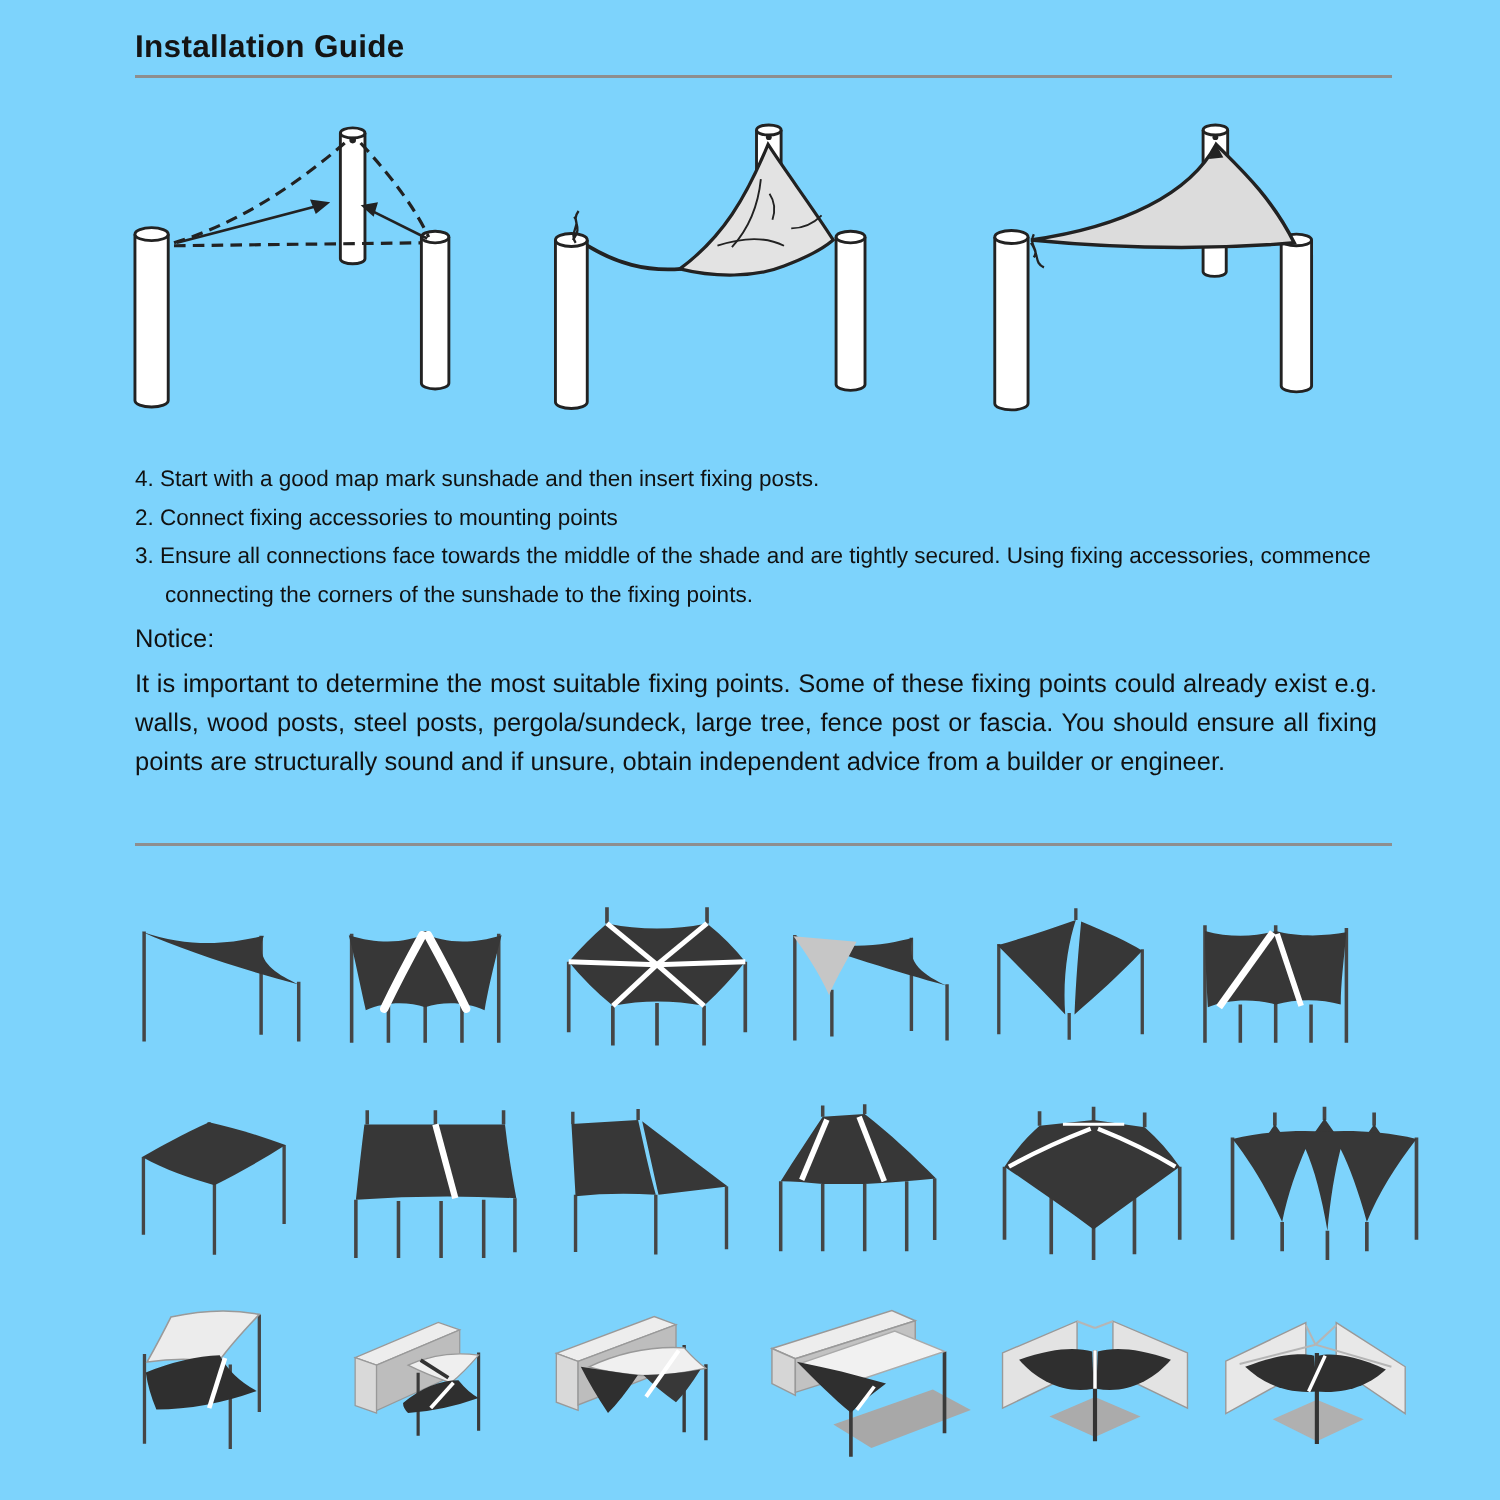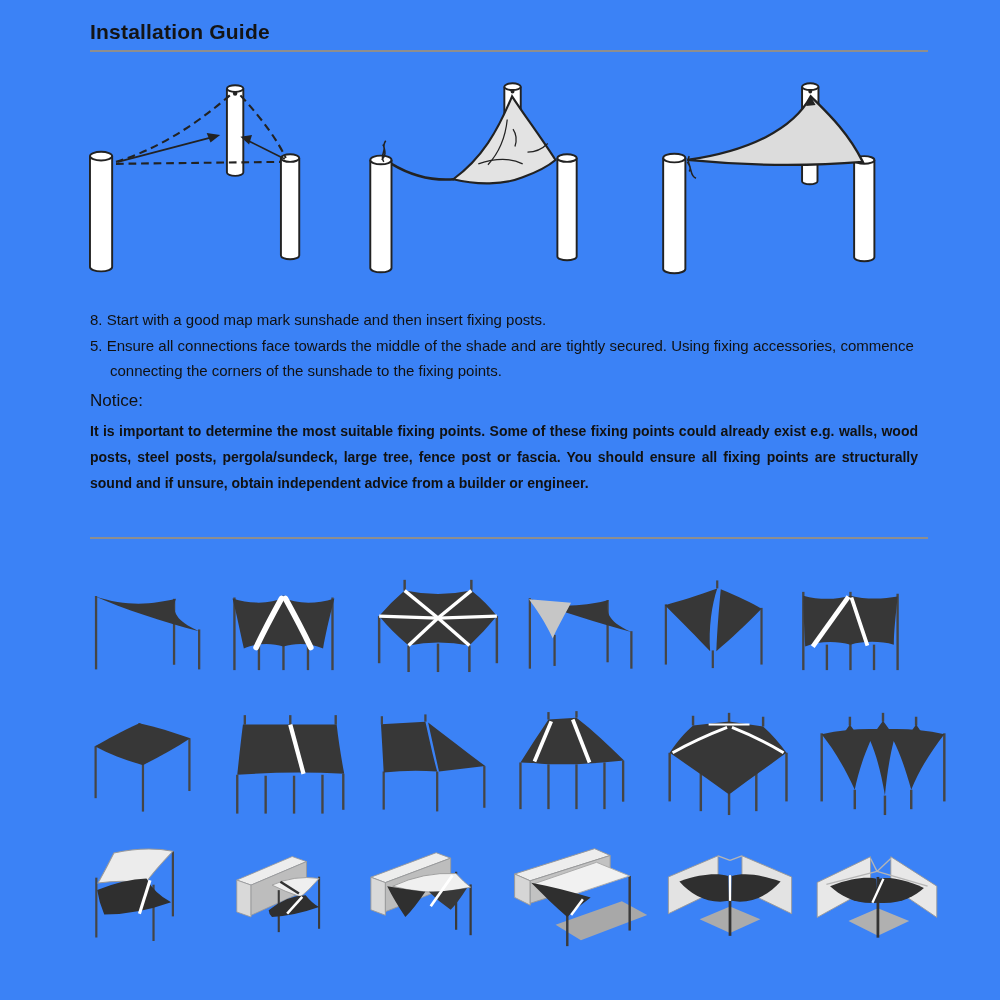--- a/index.html
+++ b/index.html
@@ -1,35 +1,35 @@
 <!DOCTYPE html>
 <html><head>
 <meta charset="utf-8">
 <style>
   * { margin:0; padding:0; box-sizing:border-box; }
   html,body { background:#fff; }
   .page {
-    width:1000px; height:1000px; background:#3b82f6; overflow:hidden;
+    width:1000px; height:1000px; background:#7dd3fc; overflow:hidden;
     font-family:"Liberation Sans", sans-serif; color:#111;
     padding:20px 0 0 90px; position:relative;
   }
   .content { width:840px; }
   h1.sec-title { font-size:21px; font-weight:700; letter-spacing:.2px; color:#141414; }
   .rule { position:relative; border:none; border-top:2px solid #8e8e8e; margin-top:6px; width:838px; }
   .rule::before { content:""; position:absolute; left:-2px; top:-3px; width:5px; height:5px; border-radius:50%; background:#444; }
 
   .diagrams { display:flex; margin:22px 0 0 -28px; }
   .diagrams svg { display:block; }
 
   .steps { margin-top:9px; font-size:15px; line-height:25.5px; width:835px; }
   .step { padding-left:20px; text-indent:-20px; }
 
   .notice { margin-top:7px; }
   .notice h2 { font-size:17px; font-weight:400; }
-  .notice p { margin-top:7px; font-size:14px; line-height:26px; text-align:justify; width:828px;font-weight:bold; }
+  .notice p { margin-top:7px; font-size:17px; line-height:26px; text-align:justify; width:828px; }
 
   .diy { margin-top:41px; }
   .ideas-row { display:flex; justify-content:space-between; align-items:flex-end; }
   .row1 { width:840px; margin-top:32px; margin-left:-6px; }
   .row2 { width:872px; margin-top:32px; margin-left:-6px; }
   .row3 { width:862px; margin-top:17px; margin-left:-6px; }
   .ideas-row svg { display:block; }
 </style>
 </head>
 <body>
@@ -99,22 +99,23 @@
           <path d="M221,88 L221,189 A10.5,4 0 0 0 242,189 L242,88"></path>
           <ellipse cx="231.5" cy="88" rx="10.5" ry="4"></ellipse>
         </g>
         <path d="M176,22 C158,56 112,79 48,88 C120,95 182,94 230,90 C214,58 192,38 176,22 Z" fill="#dcdcdc" stroke="#222" stroke-width="2.4"></path>
         <polygon points="176,22 171,32 181,31" fill="#222"></polygon>
         <path d="M48,90 C54,98 50,104 57,107 M50,84 C46,92 54,94 50,100" fill="none" stroke="#222" stroke-width="1.6"></path>
       </svg>
     </div>
 
     <div class="steps">
-      <div class="step">8. Start with a good map mark sunshade and then insert fixing posts.</div>
-      <div class="step">5. Ensure all connections face towards the middle of the shade and are tightly secured. Using fixing accessories, commence connecting the corners of the sunshade to the fixing points.</div>
+      <div class="step">4. Start with a good map mark sunshade and then insert fixing posts.</div>
+      <div class="step">2. Connect fixing accessories to mounting points</div>
+      <div class="step">3. Ensure all connections face towards the middle of the shade and are tightly secured. Using fixing accessories, commence connecting the corners of the sunshade to the fixing points.</div>
     </div>
 
     <div class="notice">
       <h2>Notice:</h2>
       <p>It is important to determine the most suitable fixing points. Some of these fixing points could already exist e.g. walls, wood posts, steel posts, pergola/sundeck, large tree, fence post or fascia. You should ensure all fixing points are structurally sound and if unsure, obtain independent advice from a builder or engineer.</p>
     </div>
   </section>
 
   <section class="content diy">
     <hr class="rule">

